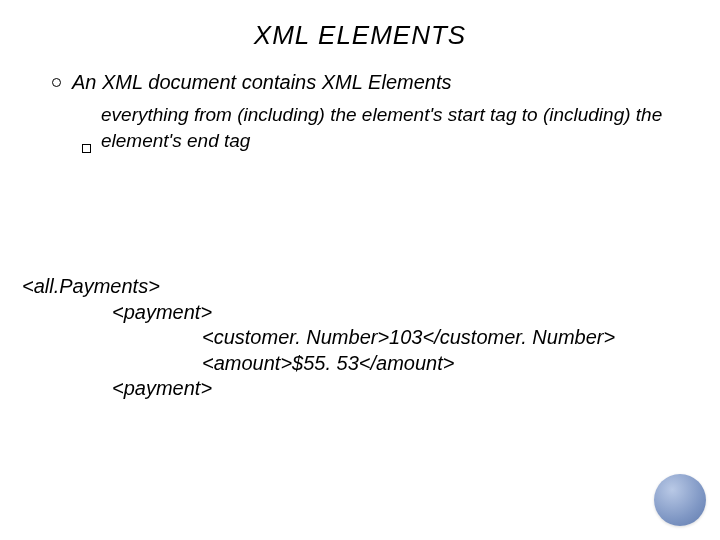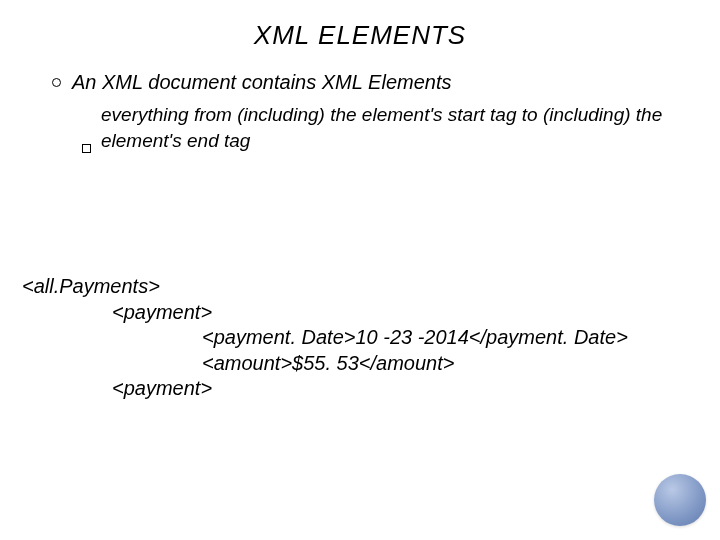--- a/index.html
+++ b/index.html
@@ -93,18 +93,18 @@
   </div>
   <div class="b2">
     <span class="mark"></span>
     <span>everything from (including) the element's start tag to (including) the element's end tag</span>
   </div>
 </div>
 
 <div class="code">
   <div class="l0">&lt;all.Payments&gt;</div>
   <div class="l1">&lt;payment&gt;</div>
-  <div class="l2">&lt;payment. Date&gt;10 -23 -2014&lt;/payment. Date&gt;</div>
+  <div class="l2">&lt;customer. Number&gt;103&lt;/customer. Number&gt;</div>
   <div class="l2">&lt;amount&gt;$55. 53&lt;/amount&gt;</div>
   <div class="l1">&lt;payment&gt;</div>
 </div>
 
 <div class="circle"></div>
 
 </body></html>

